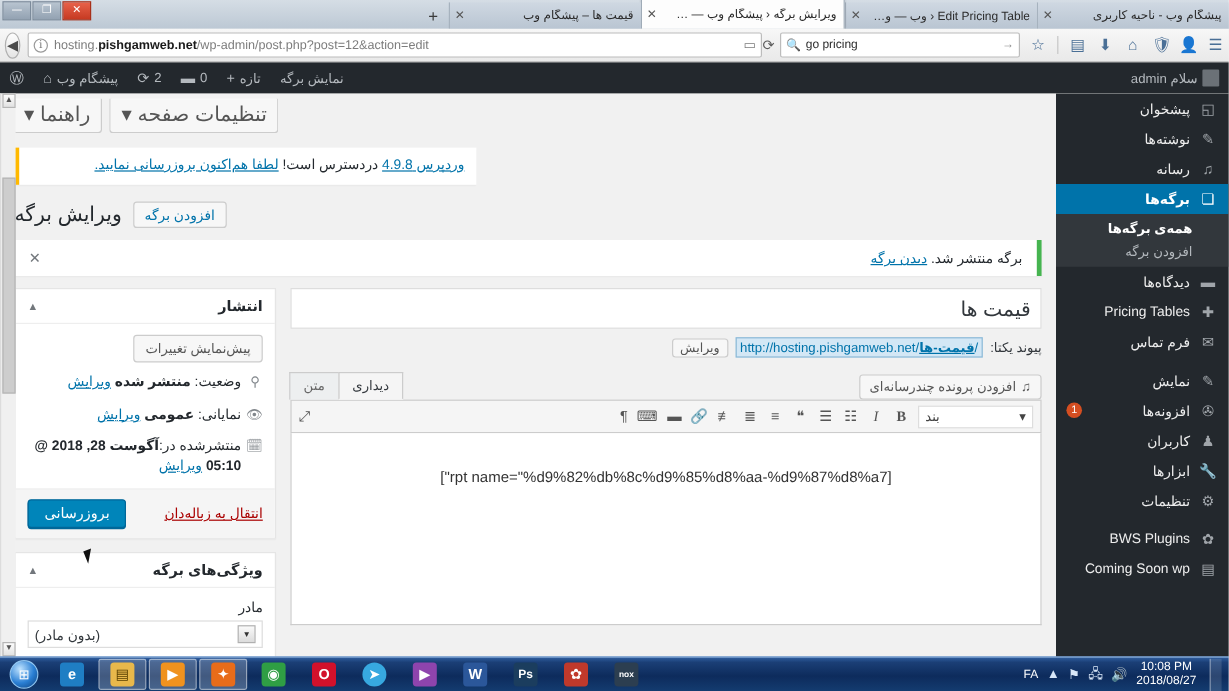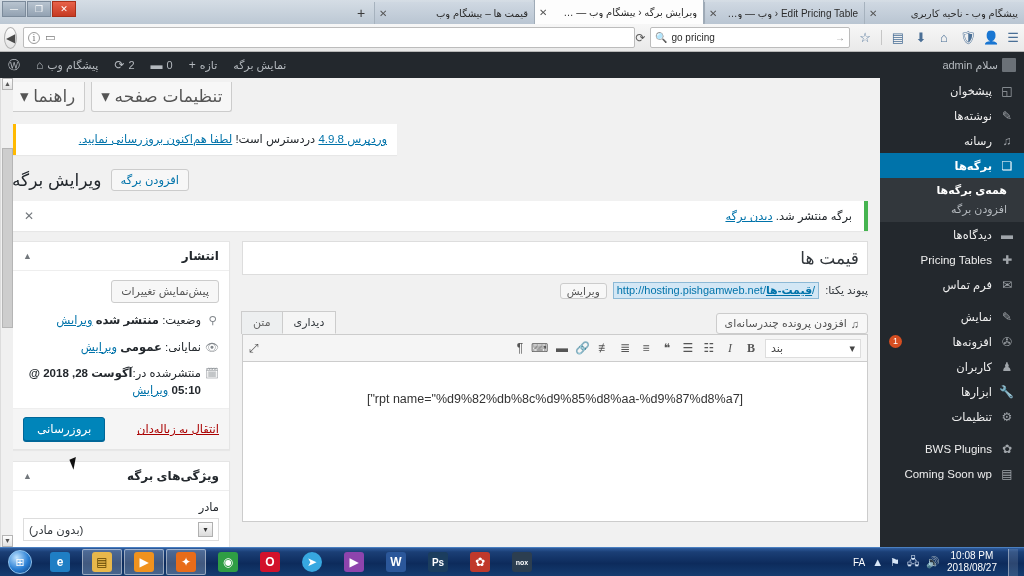--- a/index.html
+++ b/index.html
@@ -135,21 +135,21 @@
   .menu-item .mi-lbl { flex: 1; }
   .menu-item.current {
     background: #0073aa; color: #fff; font-weight: bold;
   }
   .menu-item.current .mi-ico { color: #fff; }
   .menu-item.current::after {
     content: ""; position: absolute; left: -8px; top: 50%;
     transform: translateY(-50%);
     border: 8px solid transparent; border-left-color: #0073aa;
   }
-  .submenu { background: #32373c; padding: 3px 5px; }
+  .submenu { background: #32373c; padding: 3px 18px; }
   .sub-item {
     display: block; padding: 3px 12px 3px 6px;
     font-size: 11px; color: #b4b9be; white-space: nowrap;
   }
   .sub-item.cur { color: #fff; font-weight: bold; }
   .menu-sep { height: 7px; }
   .mi-badge {
     background: #d54e21; color: #fff; border-radius: 9px;
     font-size: 9px; padding: 0 4px; line-height: 13px; margin-left: 3px;
   }
@@ -412,20 +412,21 @@
       <div class="winbtn">—</div>
       <div class="winbtn">❐</div>
       <div class="winbtn close">✕</div>
     </div>
   </div>
 
   <div class="ff-navbar">
     <div class="nav-back">◀</div>
     <div class="urlbar">
       <span class="info-i">i</span>
+      <span class="urltext"><span class="dim">hosting.</span><b>pishgamweb.net</b><span class="dim">/wp-admin/post.php?post=12&amp;action=edit</span></span>
       <span class="icn">▭</span>
     </div>
     <div class="reloadbtn">⟳</div>
     <div class="searchbar">
       <span class="magn">🔍</span>
       <span class="stext">go pricing</span>
       <span class="go">→</span>
     </div>
     <div class="ff-icons">
       <span class="fi">☆</span>

